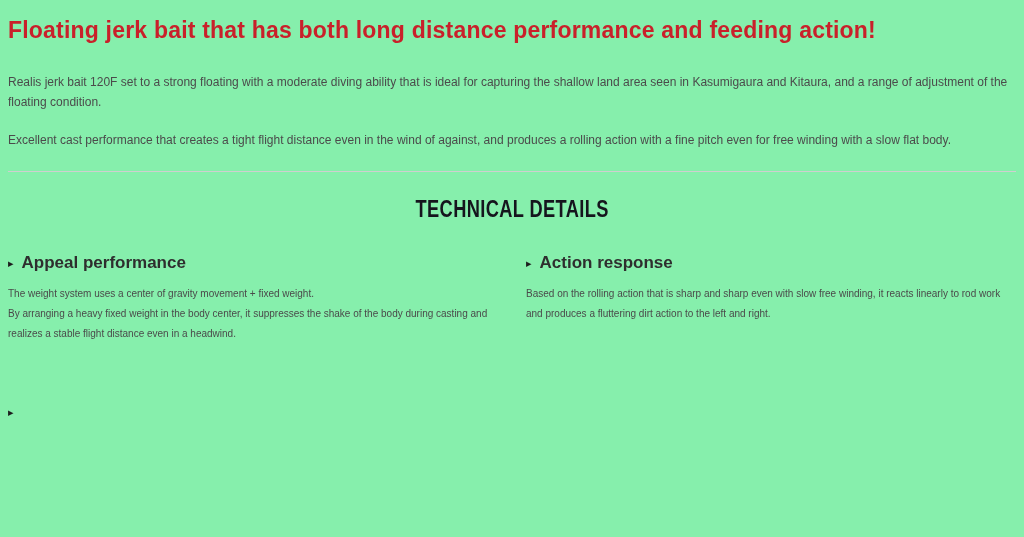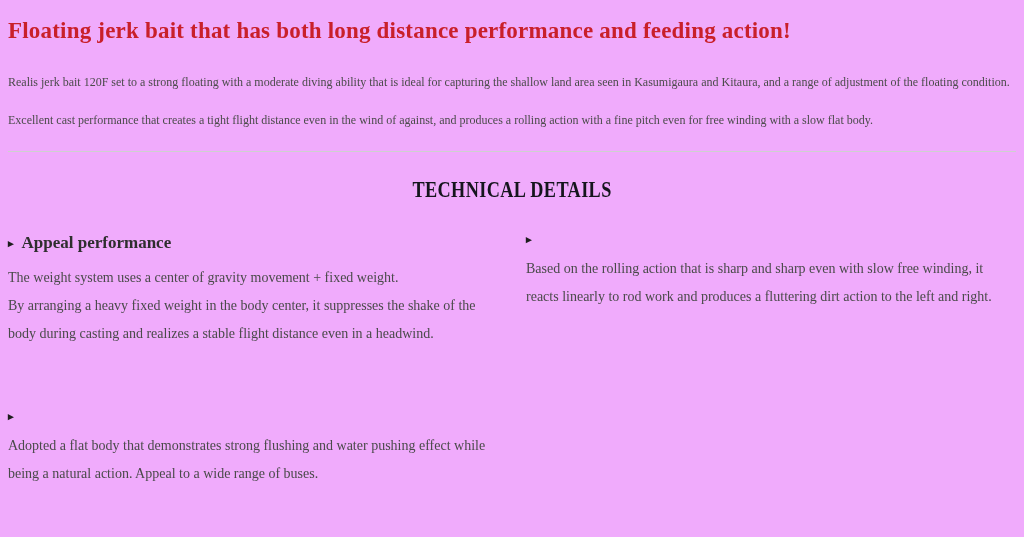--- a/index.html
+++ b/index.html
@@ -6,22 +6,21 @@
   html, body {
     width: 1024px;
     background: #ffffff;
     font-family: "Liberation Sans", "DejaVu Sans", sans-serif;
   }
   .page {
     width: 1024px;
     height: 537px;
     padding: 10px 8px 0 8px;
     overflow: hidden;
-    background: #f0abfc;
-    font-family: Liberation Serif, serif;
+    background: #86efac;
   }
   .headline {
     color: #c9202a;
     font-size: 23px;
     font-weight: 700;
     letter-spacing: 0.2px;
     margin: 7px 0 27px 0;
     line-height: 1.2;
   }
   .intro {
@@ -70,22 +69,22 @@
   }
   .tri {
     color: #1d1d1d;
     font-size: 11px;
     line-height: 1;
     position: relative;
     top: 1px;
   }
   .feature p {
     color: #4a4a4a;
-    font-size: 14px;
-    line-height: 28px;
+    font-size: 10px;
+    line-height: 20px;
     white-space: pre-line;
   }
   
   .feature { padding-right: 2px; }
 </style>
 </head>
 <body>
 
 <div class="page">
 
@@ -108,25 +107,25 @@
         <span class="tri">▸</span>
         <span>Appeal performance</span>
       </h3>
       <p>The weight system uses a center of gravity movement + fixed weight.
 By arranging a heavy fixed weight in the body center, it suppresses the shake of the body during casting and realizes a stable flight distance even in a headwind.</p>
     </section>
 
     <section class="feature">
       <h3>
         <span class="tri">▸</span>
+        <span>Action response</span>
       </h3>
       <p>Based on the rolling action that is sharp and sharp even with slow free winding, it reacts linearly to rod work and produces a fluttering dirt action to the left and right.</p>
     </section>
 
     <section class="feature">
       <h3>
         <span class="tri">▸</span>
       </h3>
-      <p>Adopted a flat body that demonstrates strong flushing and water pushing effect while being a natural action. Appeal to a wide range of buses.</p>
     </section>
 
   </div>
 </div>
 
 </body></html>

